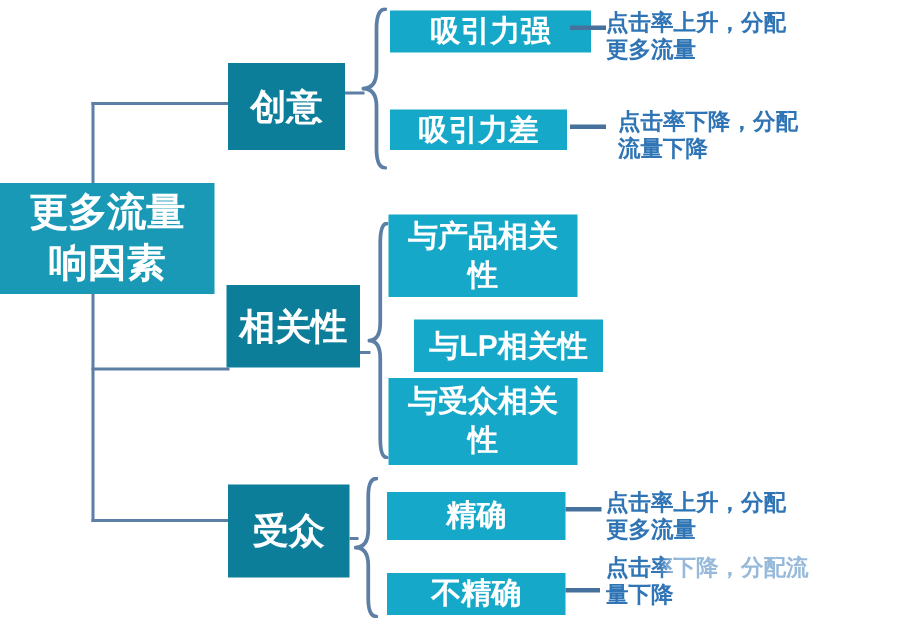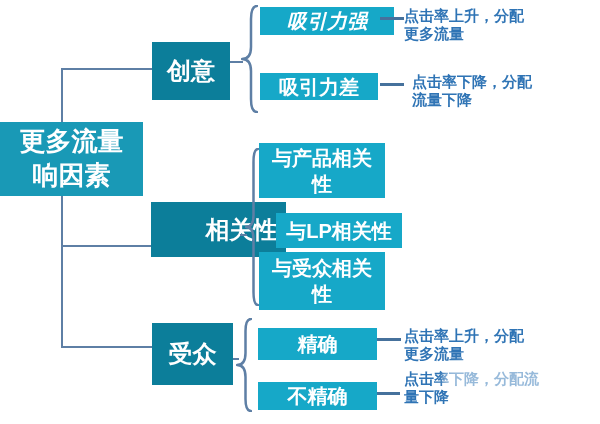--- a/index.html
+++ b/index.html
@@ -27,38 +27,38 @@
   <div class="ln" style="left:61px;top:68px;width:2px;height:56px;"></div>
   <div class="ln" style="left:61px;top:196px;width:2px;height:152px;"></div>
   <div class="ln" style="left:61px;top:68px;width:95px;height:2px;"></div>
   <div class="ln" style="left:61px;top:245px;width:92px;height:2px;"></div>
   <div class="ln" style="left:61px;top:346px;width:93px;height:2px;"></div>
 
   <div class="node root" style="left:0px;top:122px;width:143px;height:74px;">更多流量
 响因素</div>
 
   <div class="node branch" style="left:152px;top:42px;width:78px;height:58px;">创意</div>
-  <div class="node branch" style="left:151px;top:202px;width:89px;height:55px;padding-left:46px;">相关性</div>
+  <div class="node branch" style="left:151px;top:190px;width:89px;height:55px;">相关性</div>
   <div class="node branch" style="left:152px;top:323px;width:81px;height:62px;">受众</div>
 
   <div class="ln" style="left:230px;top:61px;width:13px;height:2px;"></div>
   <div class="ln" style="left:240px;top:234px;width:7px;height:2px;"></div>
   <div class="ln" style="left:233px;top:358px;width:6px;height:2px;"></div>
 
   <svg class="brace" style="left:241px;top:5px;" width="17" height="108" viewBox="0 0 17 108">
     <path d="M16,1 Q10,1 10,14 L10,42 Q10,54 1,54 Q10,54 10,66 L10,94 Q10,107 16,107"></path>
   </svg>
   <svg class="brace" style="left:245px;top:148px;" width="14" height="158" viewBox="0 0 14 158">
     <path d="M13,1 Q8.5,1 8.5,14 L8.5,67 Q8.5,79 1,79 Q8.5,79 8.5,91 L8.5,144 Q8.5,157 13,157"></path>
   </svg>
   <svg class="brace" style="left:236px;top:318px;" width="16" height="94" viewBox="0 0 16 94">
     <path d="M15,1 Q9.5,1 9.5,13 L9.5,35 Q9.5,47 1,47 Q9.5,47 9.5,59 L9.5,81 Q9.5,93 15,93"></path>
   </svg>
 
-  <div class="node leaf" style="left:260px;top:7px;width:134px;height:28px;font-style:italic;">吸引力强</div>
+  <div class="node leaf" style="left:260px;top:7px;width:134px;height:28px;">吸引力强</div>
   <div class="node leaf" style="left:260px;top:73px;width:118px;height:27px;">吸引力差</div>
 
   <div class="node leaf" style="left:259px;top:143px;width:126px;height:55px;">与产品相关
 性</div>
   <div class="node leaf" style="left:276px;top:213px;width:126px;height:35px;">与LP相关性</div>
   <div class="node leaf" style="left:259px;top:252px;width:126px;height:58px;">与受众相关
 性</div>
 
   <div class="node leaf" style="left:258px;top:328px;width:119px;height:32px;">精确</div>
   <div class="node leaf" style="left:258px;top:382px;width:119px;height:28px;">不精确</div>

